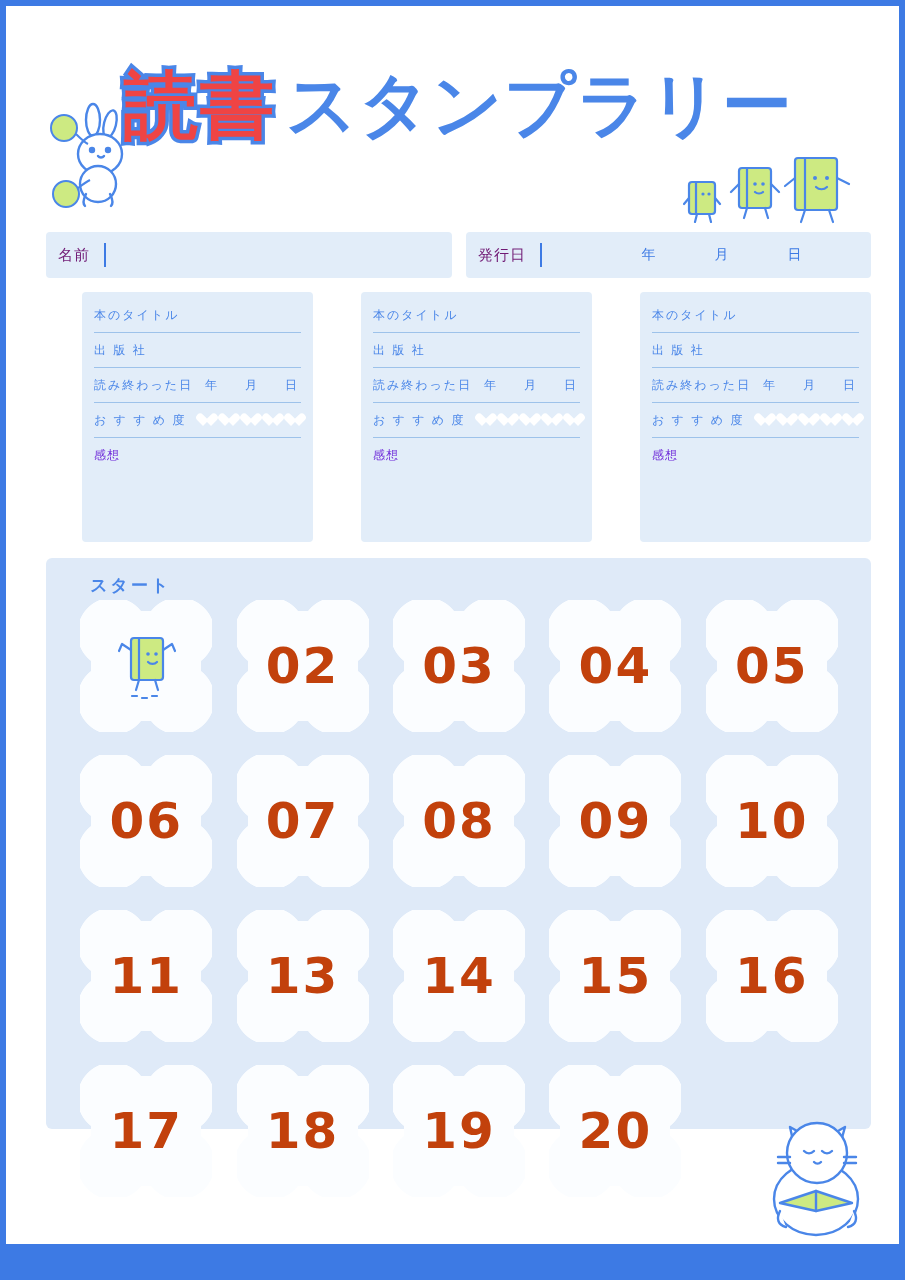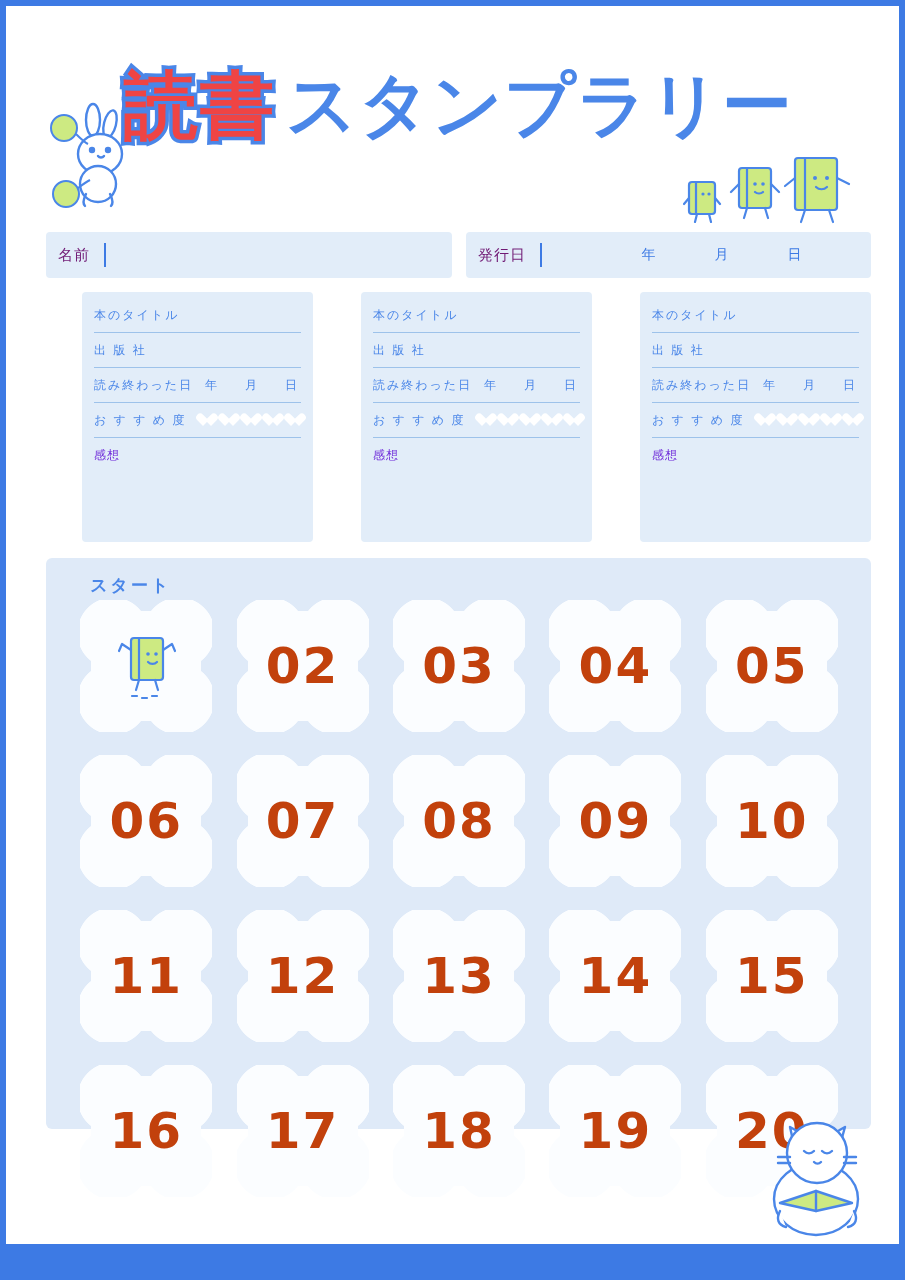--- a/index.html
+++ b/index.html
@@ -479,24 +479,20 @@
           <div class="blob"></div>
           <div class="num">10</div>
         </div>
 
       <div class="stamp">
           <div class="blob"></div>
           <div class="num">11</div>
         </div>
       <div class="stamp">
           <div class="blob"></div>
-          <div class="num">12</div>
-        </div>
-      <div class="stamp">
-          <div class="blob"></div>
           <div class="num">13</div>
         </div>
       <div class="stamp">
           <div class="blob"></div>
           <div class="num">14</div>
         </div>
       <div class="stamp">
           <div class="blob"></div>
           <div class="num">15</div>
         </div>

